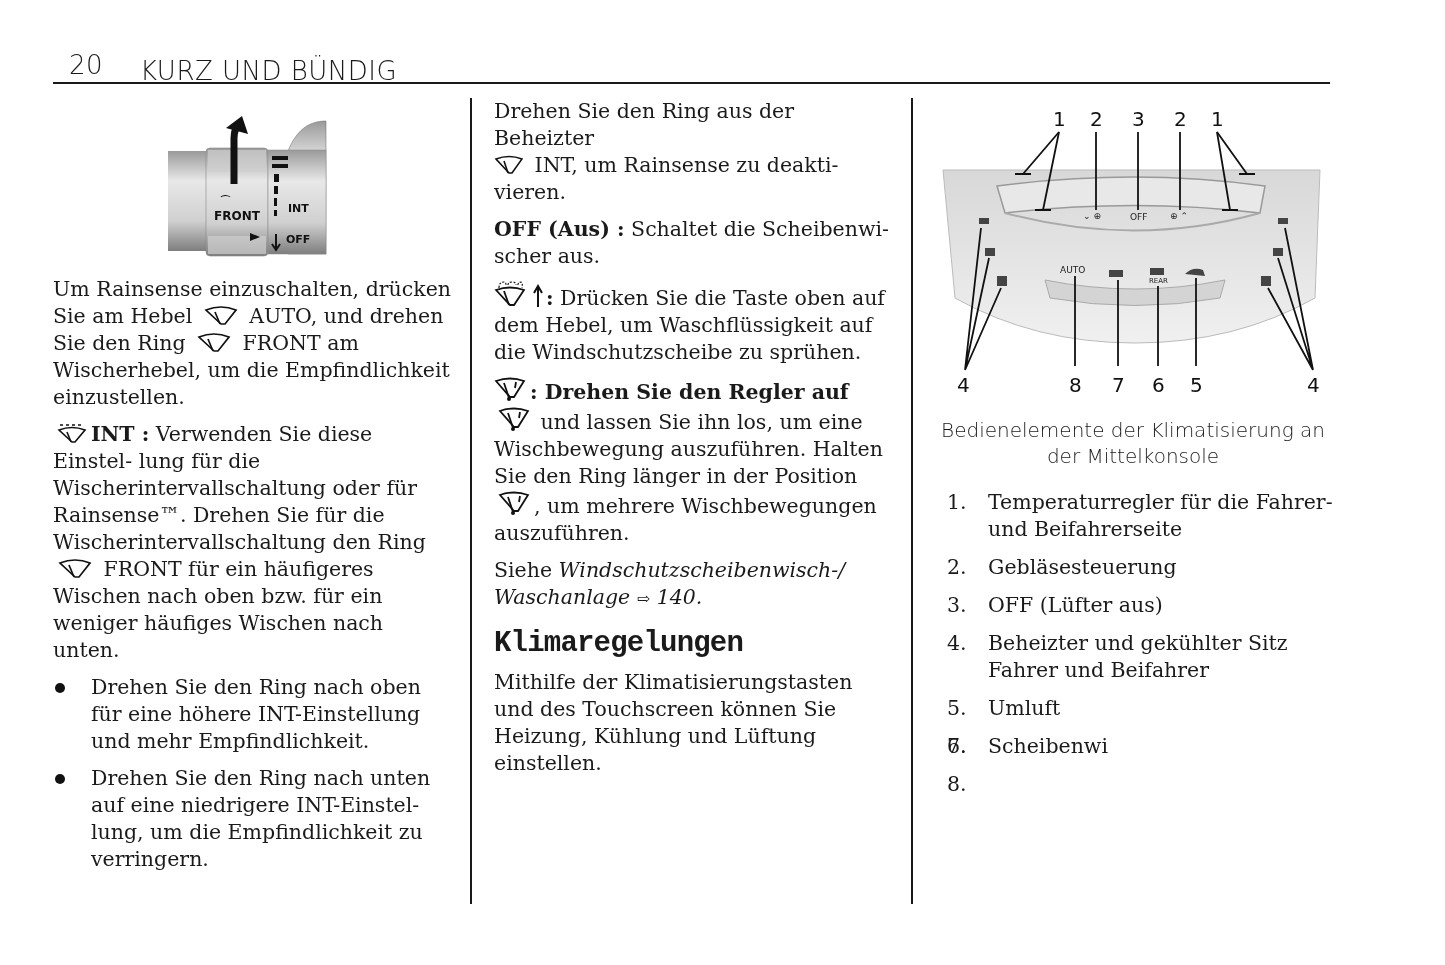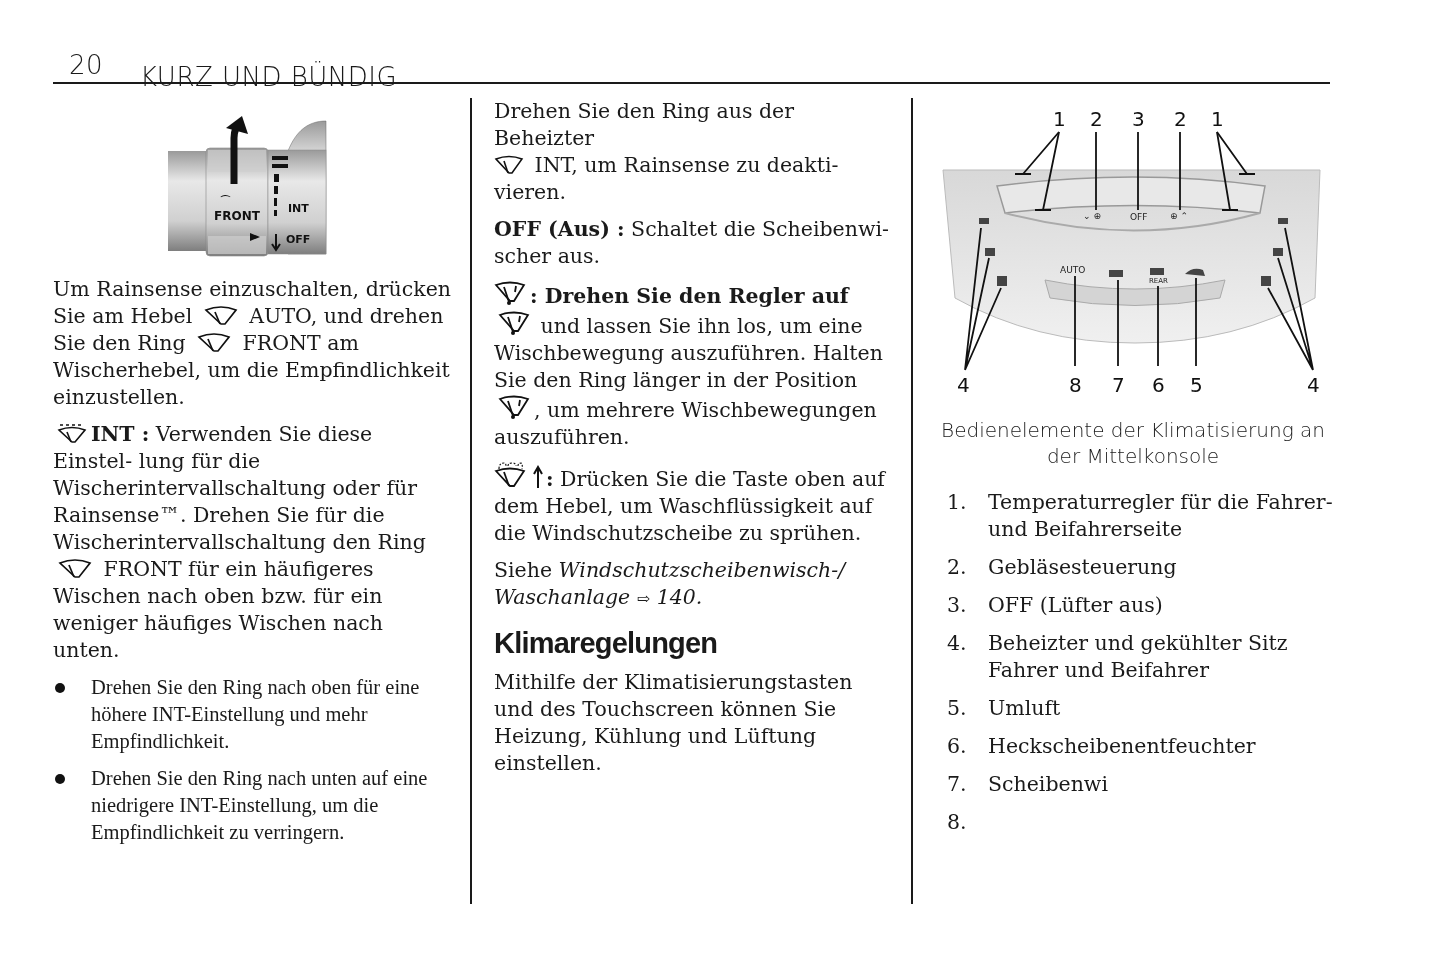--- a/index.html
+++ b/index.html
@@ -1,32 +1,32 @@
 <!DOCTYPE html>
 <html><head>
 <meta charset="utf-8">
 <style>
   html,body{margin:0;padding:0;background:#fff;}
   body{width:1445px;height:965px;position:relative;overflow:hidden;color:#1a1a1a;font-family:"DejaVu Serif","Liberation Serif",serif;}
   .header{position:absolute;left:53px;top:48px;width:1277px;height:34px;border-bottom:2px solid #1a1a1a;}
   .page-num{position:absolute;left:16px;top:2px;font-family:"DejaVu Sans","Liberation Sans",sans-serif;font-size:26px;font-weight:300;letter-spacing:0.5px;}
-  .section-title{position:absolute;left:87px;top:14px;font-family:"DejaVu Sans","Liberation Sans",sans-serif;font-size:26px;font-weight:300;letter-spacing:0.5px;}
+  .section-title{position:absolute;left:87px;top:8px;font-family:"DejaVu Sans","Liberation Sans",sans-serif;font-size:26px;font-weight:300;letter-spacing:0.5px;}
   .vrule{position:absolute;top:98px;width:2px;height:806px;background:#1a1a1a;}
   .col{position:absolute;top:98px;font-size:20.5px;line-height:27px;}
   .col p{margin:0 0 10px 0;}
   .col1{left:53px;width:400px;}
   .col2{left:494px;width:400px;}
   .col3{left:935px;width:400px;}
   b{font-weight:bold;}
   .ico{display:inline-block;vertical-align:-3px;margin:0 4px;}
   .blackkey{display:inline-block;width:42px;height:20px;background:#111;border-radius:5px;vertical-align:-2px;}
-  .bullet-list{list-style:none;margin:0;padding:0;font-family:Liberation Serif, serif;}
+  .bullet-list{list-style:none;margin:0;padding:0;}
   .bullet-list li{position:relative;padding-left:38px;margin-bottom:10px;}
   .bullet-list li .dot{position:absolute;left:2px;top:9px;width:10px;height:10px;border-radius:50%;background:#111;}
-  .h2{font-family:Liberation Sans, sans-serif;font-weight:bold;font-size:29px;letter-spacing:-0.8px;margin:18px 0 12px 0;}
+  .h2{font-family:Liberation Mono, monospace;font-weight:bold;font-size:29px;letter-spacing:-0.8px;margin:18px 0 12px 0;}
   .caption{font-family:"DejaVu Sans","Liberation Sans",sans-serif;font-weight:300;font-size:20px;line-height:26px;text-align:center;margin:0 0 20px -2px;width:400px;}
   .num-list{list-style:none;margin:0;padding:0;}
   .num-list li{position:relative;padding-left:53px;margin-bottom:11px;}
   .num-list li .n{position:absolute;left:12px;top:0;}
   .figure-lever{margin:18px 0 8px 115px;width:160px;height:145px;}
   .figure-climate{width:400px;height:300px;margin:0 0 12px 0;}
   .link-i{font-style:italic;}
 </style>
 </head>
 <body>
@@ -115,49 +115,49 @@
         <path d="M2,6 Q15,1 28,6 L18,20 L15,20 Z" fill="none" stroke="#111" stroke-width="1.6"></path>
         <path d="M14,20 L10,8" stroke="#111" stroke-width="1.6"></path>
       </svg>
     <span>INT, um Rainsense zu deakti­vieren.</span>
   </p>
   <p>
     <b>OFF (Aus) :</b>
     <span>Schaltet die Scheibenwi­scher aus.</span>
   </p>
   <p>
+    <svg class="ico" style="margin-left:0" width="32" height="28" viewBox="0 0 32 28">
+        <path d="M5,8 Q5,2 10,2 Q12,2 12,5 M14,5 Q14,2 18,2 Q22,2 22,5 M24,5 Q24,2 27,2 Q29,4 28,8" fill="none" stroke="#111" stroke-width="1.2" stroke-dasharray="2 1.5"></path>
+        <path d="M2,10 Q16,5 30,10 L20,25 L16,25 Z" fill="none" stroke="#111" stroke-width="1.8"></path>
+        <path d="M15,25 L10,11" stroke="#111" stroke-width="1.8"></path>
+      </svg><svg class="ico" style="margin:0 2px" width="12" height="24" viewBox="0 0 12 24">
+        <path d="M6,23 L6,4 M2,9 L6,2 L10,9" stroke="#111" stroke-width="2" fill="none"></path>
+      </svg><b>:</b>
+    <span>Drücken Sie die Taste oben auf dem Hebel, um Waschflüssigkeit auf die Windschutzscheibe zu sprühen.</span>
+  </p>
+  <p>
     <svg class="ico" style="margin-left:0" width="32" height="26" viewBox="0 0 32 26">
         <path d="M2,5 Q16,0 30,5 L20,21 L16,21 Z" fill="none" stroke="#111" stroke-width="1.8"></path>
         <path d="M15,22 L10,7" stroke="#111" stroke-width="1.8"></path>
         <circle cx="15" cy="23" r="2" fill="#111"></circle>
         <path d="M22,6 L21,12" stroke="#111" stroke-width="1.8"></path>
       </svg><b>: Drehen Sie den Regler auf</b>
     <svg class="ico" width="32" height="26" viewBox="0 0 32 26">
         <path d="M2,5 Q16,0 30,5 L20,21 L16,21 Z" fill="none" stroke="#111" stroke-width="1.8"></path>
         <path d="M15,22 L10,7" stroke="#111" stroke-width="1.8"></path>
         <circle cx="15" cy="23" r="2" fill="#111"></circle>
         <path d="M22,6 L21,12" stroke="#111" stroke-width="1.8"></path>
       </svg>
     <span>und lassen Sie ihn los, um eine Wisch­bewegung auszuführen. Halten Sie den Ring länger in der Position</span>
     <svg class="ico" width="32" height="26" viewBox="0 0 32 26">
         <path d="M2,5 Q16,0 30,5 L20,21 L16,21 Z" fill="none" stroke="#111" stroke-width="1.8"></path>
         <path d="M15,22 L10,7" stroke="#111" stroke-width="1.8"></path>
         <circle cx="15" cy="23" r="2" fill="#111"></circle>
         <path d="M22,6 L21,12" stroke="#111" stroke-width="1.8"></path>
       </svg><span>, um mehrere Wischbewegungen auszu­führen.</span>
-  </p>
-  <p>
-    <svg class="ico" style="margin-left:0" width="32" height="28" viewBox="0 0 32 28">
-        <path d="M5,8 Q5,2 10,2 Q12,2 12,5 M14,5 Q14,2 18,2 Q22,2 22,5 M24,5 Q24,2 27,2 Q29,4 28,8" fill="none" stroke="#111" stroke-width="1.2" stroke-dasharray="2 1.5"></path>
-        <path d="M2,10 Q16,5 30,10 L20,25 L16,25 Z" fill="none" stroke="#111" stroke-width="1.8"></path>
-        <path d="M15,25 L10,11" stroke="#111" stroke-width="1.8"></path>
-      </svg><svg class="ico" style="margin:0 2px" width="12" height="24" viewBox="0 0 12 24">
-        <path d="M6,23 L6,4 M2,9 L6,2 L10,9" stroke="#111" stroke-width="2" fill="none"></path>
-      </svg><b>:</b>
-    <span>Drücken Sie die Taste oben auf dem Hebel, um Waschflüssigkeit auf die Windschutzscheibe zu sprühen.</span>
   </p>
   <p>
     <span>Siehe</span>
     <span class="link-i"><span>Windschutzscheibenwisch-/ Waschanlage</span> <span style="font-style:normal;font-size:16px">⇨</span> <span>140.</span></span>
   </p>
   <div class="h2">Klimaregelungen</div>
   <p>Mithilfe der Klimatisierungstasten und des Touchscreen können Sie Heizung, Kühlung und Lüftung einstellen.</p>
 </div>
 
 <div class="col col3">
@@ -227,17 +227,17 @@
   </svg>
 
   <div class="caption">Bedienelemente der Klimatisierung an der Mittelkonsole</div>
 
   <ol class="num-list">
     <li><span class="n">1.</span><span>Temperaturregler für die Fahrer- und Beifahrerseite</span></li>
     <li><span class="n">2.</span><span>Gebläsesteuerung</span></li>
     <li><span class="n">3.</span><span>OFF (Lüfter aus)</span></li>
     <li><span class="n">4.</span><span>Beheizter und gekühlter Sitz Fahrer und Beifahrer</span></li>
     <li><span class="n">5.</span><span>Umluft</span></li>
-    <li><span class="n">6.</span><span>Heckscheibenentfeuchter</span></li>
+    <li><span class="n">6.</span></li>
     <li><span class="n">7.</span><span>Scheibenwi</span></li>
     <li><span class="n">8.</span></li>
   </ol>
 </div>
 
 </body></html>

